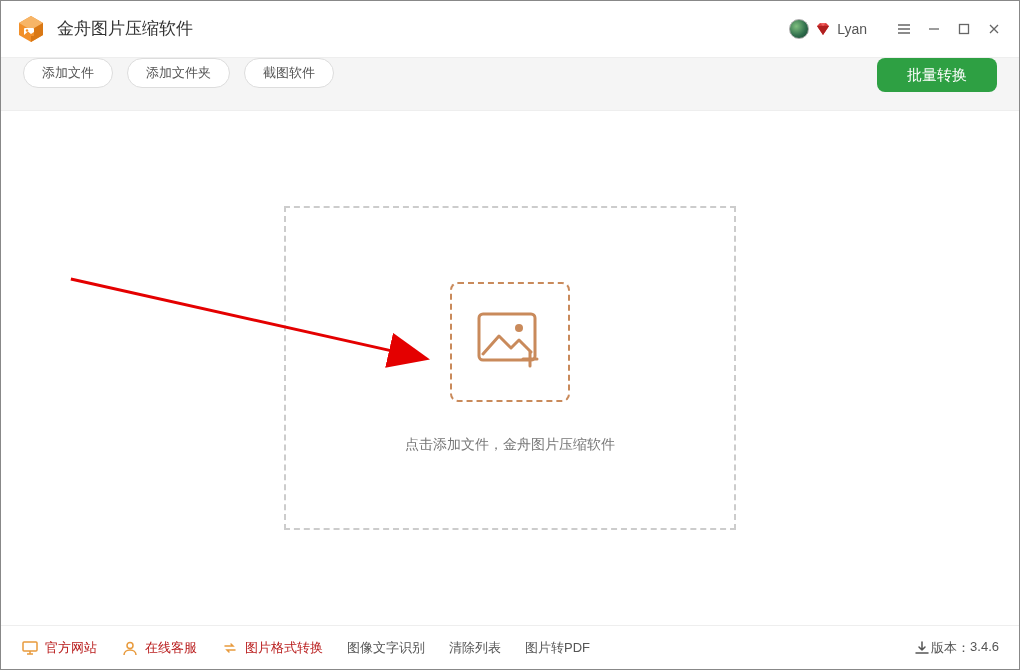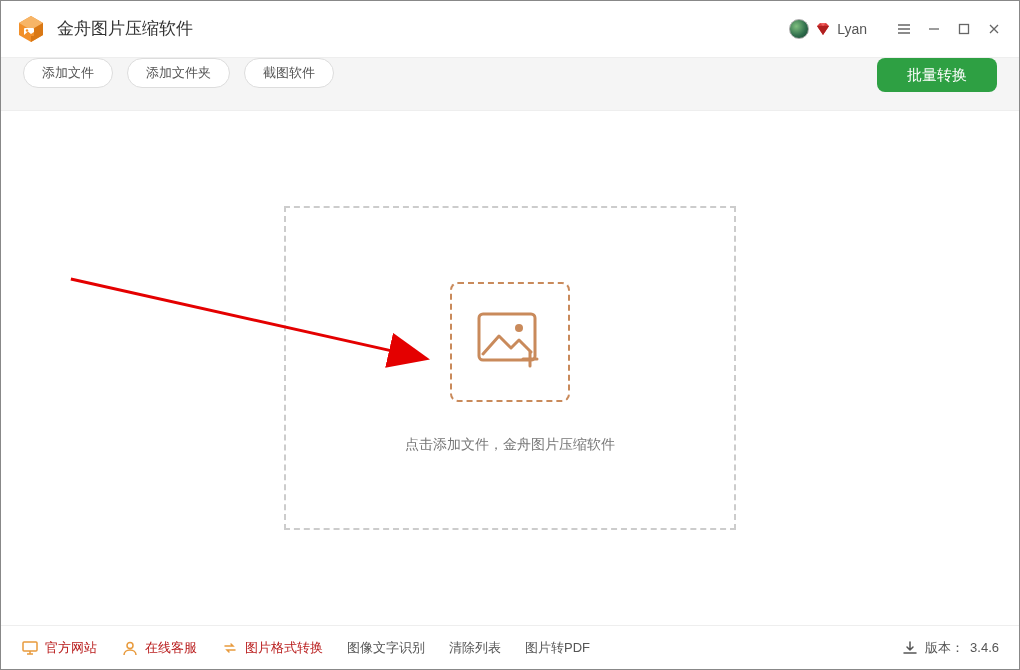--- a/index.html
+++ b/index.html
@@ -104,21 +104,21 @@
     border-top: 1px solid #eee;
     display: flex; align-items: center;
     padding: 0 20px;
     gap: 24px;
     font-size: 13px;
     color: #555;
   }
   .footer-link { display: flex; align-items: center; gap: 6px; cursor: pointer; }
   .footer-link.accent { color: #b91c1c; }
   .footer-spacer { flex: 1; }
-  .version { display: flex; align-items: center; gap: 6px; color: #555; }
+  .version { display: flex; color: #555; }
   .ficon { width: 18px; height: 18px; display: inline-flex; }
 </style>
 </head>
 <body>
 
 <div class="window">
 
   <div class="titlebar">
     <span class="app-logo">
       <svg viewBox="0 0 32 32">

